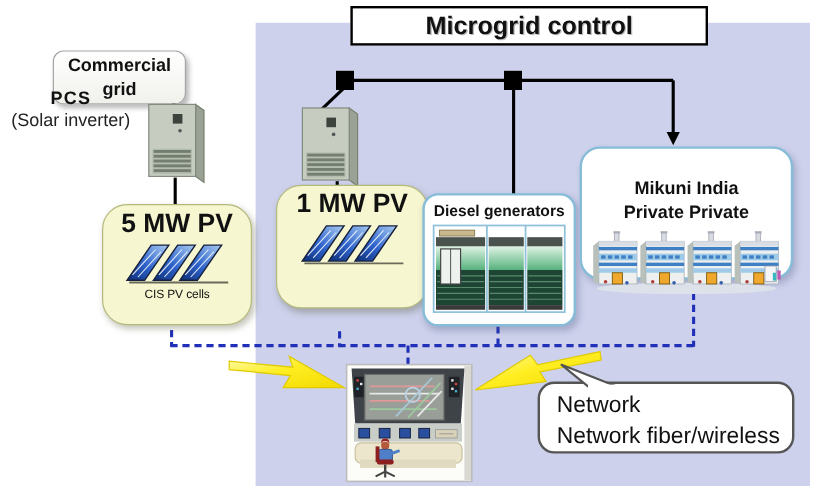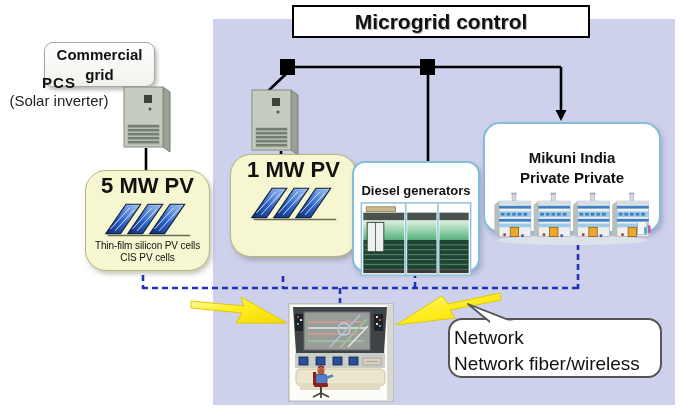--- a/index.html
+++ b/index.html
@@ -41,28 +41,28 @@
   .pv-1{left:218px;top:154px;width:127px;height:103px;margin-left:12px;}
   .pv-title{font-size:22px;font-weight:700;margin-top:3px;line-height:1.05;}
   .pv-caption{font-size:10px;line-height:1.2;letter-spacing:-0.1px;color:#111;}
   .pv-art{display:block;margin:-1px auto 0 auto;}
   .device-box{
     position:absolute;background:#fff;border:2px solid #85bcd8;
     box-sizing:border-box;text-align:center;
     box-shadow:2px 3px 5px rgba(70,80,120,0.3);
   }
   .diesel-box{left:352px;top:161px;width:128px;height:111px;border-radius:13px;}
-  .diesel-title{font-size:13px;font-weight:700;margin-top:20px;}
+  .diesel-title{font-size:13px;font-weight:700;margin-top:5px;}
   .mikuni-box{left:483px;top:122px;width:178px;height:111px;border-radius:17px;}
   .mikuni-title{font-size:15px;font-weight:700;line-height:1.3;margin-top:24px;}
   .control-room{position:absolute;left:288px;top:303px;width:106px;height:99px;}
   .bubble{
     position:absolute;left:448px;top:318px;width:214px;height:60px;
     background:#fff;border:2px solid #555;border-radius:14px;box-sizing:border-box;
-    padding:5px 0 0 4px;font-size:19px;line-height:1.35;
+    padding:5px 0 0 14px;font-size:19px;line-height:1.35;
   }
   .bubble-tail{position:absolute;left:452px;top:299px;width:80px;height:26px;}
 </style>
 </head>
 <body>
 
 <div class="canvas">
 
   <div class="panel"></div>
 
@@ -171,21 +171,20 @@
       <g stroke="#e9f1fb" stroke-width="1" opacity="0.95">
         <line x1="11" y1="36" x2="32" y2="13"></line>
           <line x1="16" y1="38" x2="37" y2="15"></line>
         <line x1="35" y1="36" x2="56" y2="13"></line>
           <line x1="40" y1="38" x2="61" y2="15"></line>
         <line x1="59" y1="36" x2="80" y2="13"></line>
           <line x1="64" y1="38" x2="85" y2="15"></line>
       </g>
     </svg>
     <div class="pv-caption">
-      <div>Thin-film silicon PV cells</div>
       <div>CIS PV cells</div>
     </div>
   </div>
 
   <div class="pv-box pv-1">
     <div class="pv-title">1 MW PV</div>
     <svg class="pv-art" viewBox="0 0 104 48" width="104" height="44">
       <defs>
         <linearGradient id="spgB" x1="0" y1="1" x2="1" y2="0">
           <stop offset="0" stop-color="#0c2d74"></stop>

